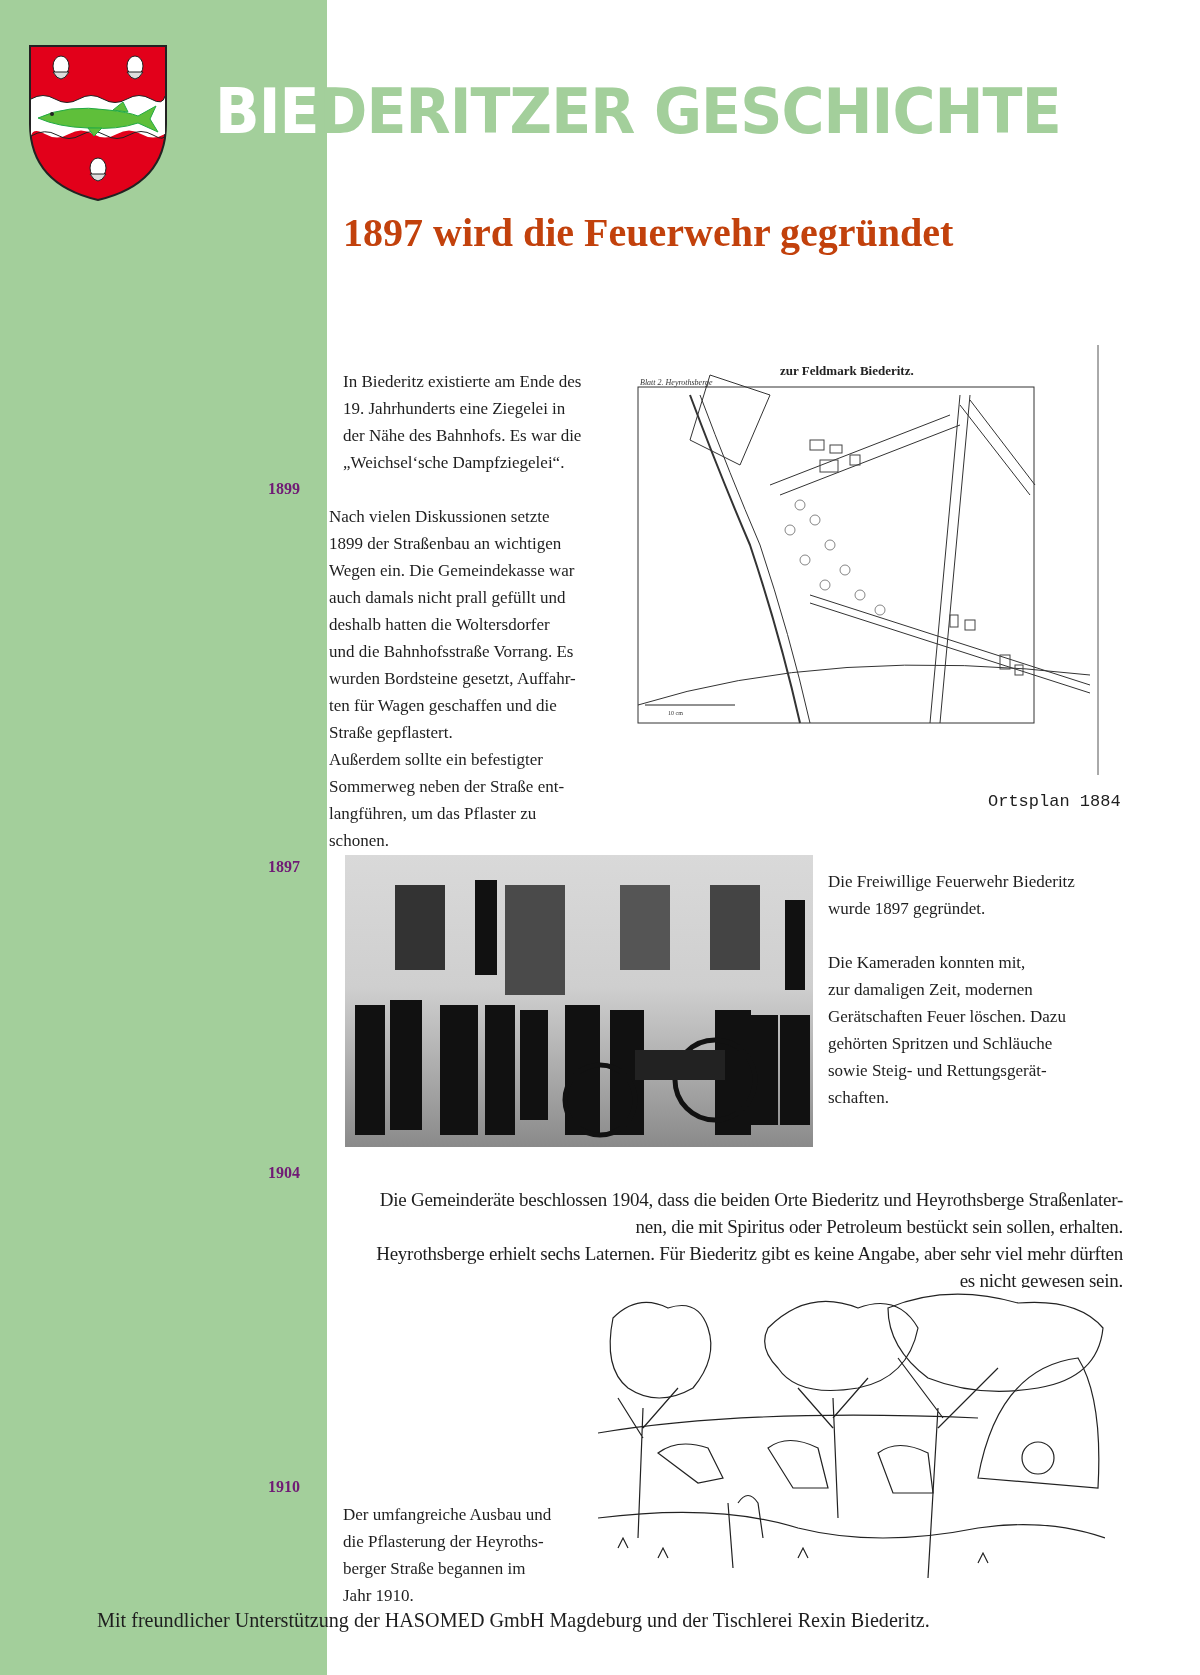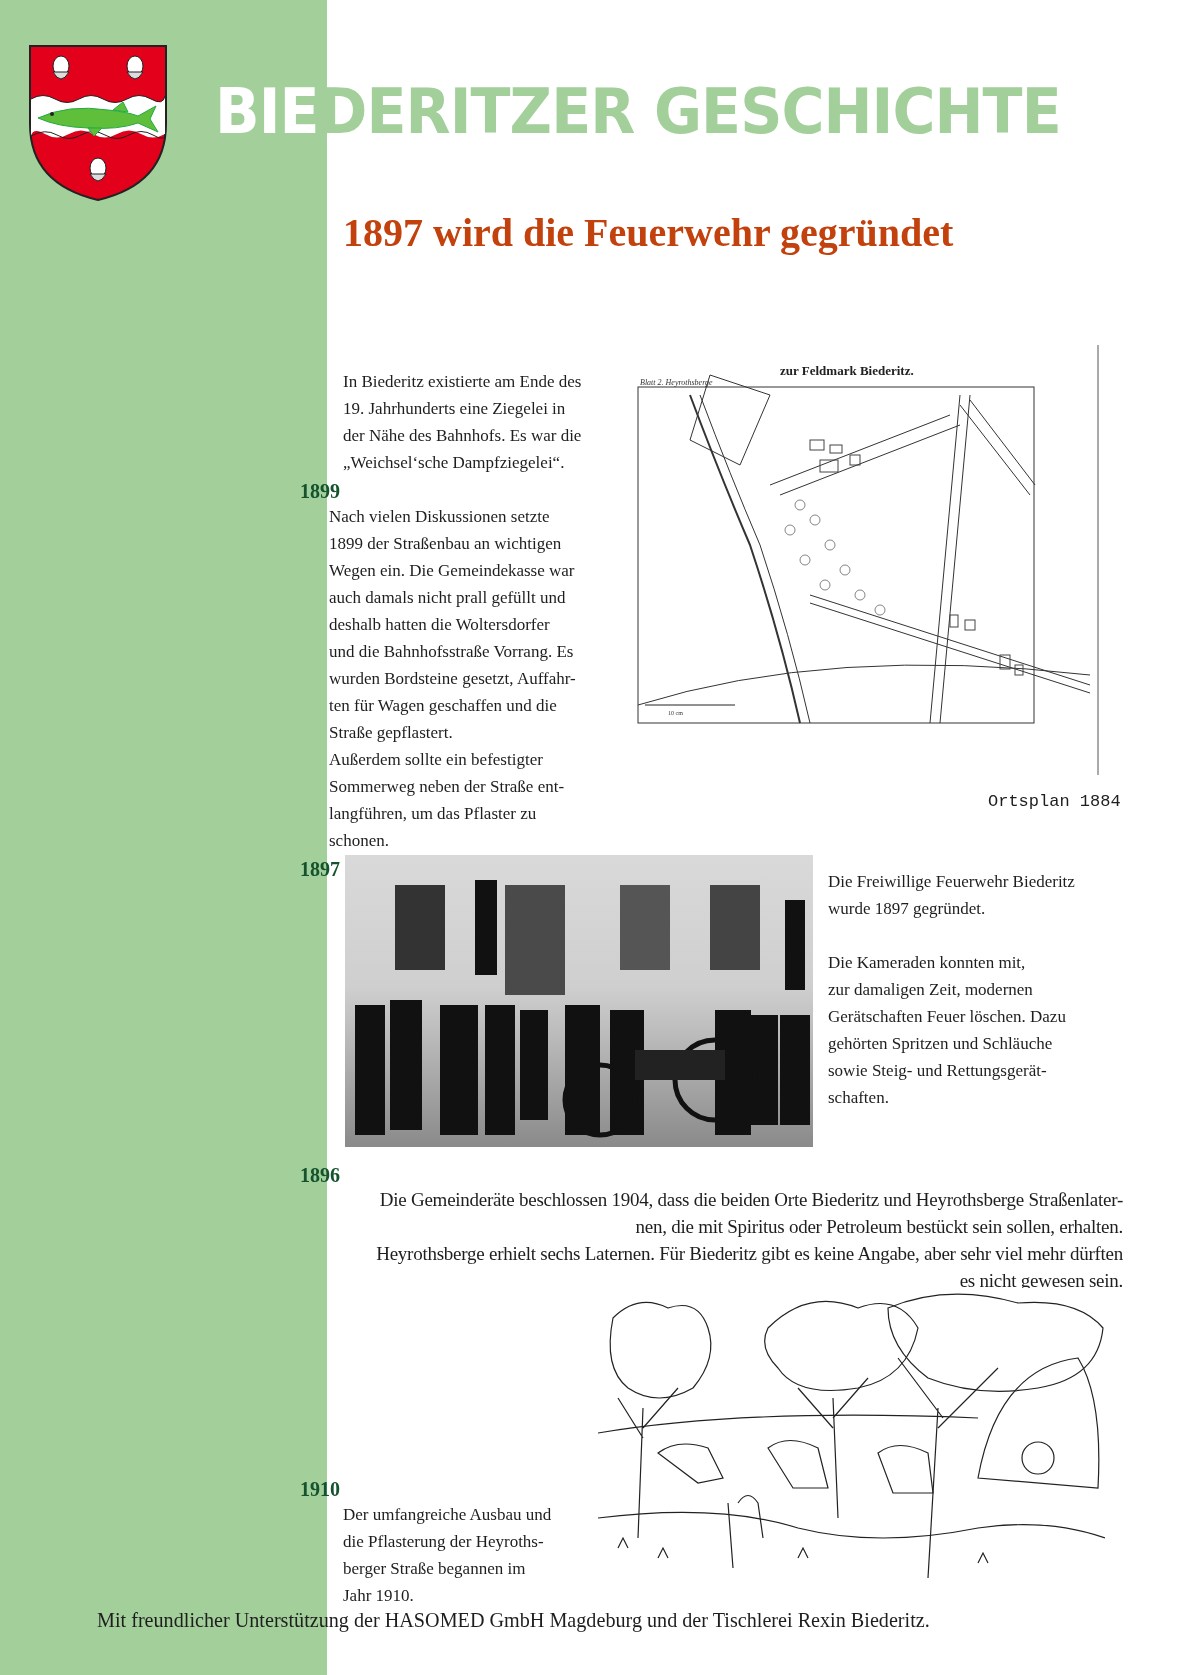--- a/index.html
+++ b/index.html
@@ -31,21 +31,21 @@
     position: absolute; left: 343px; top: 205px; width: 760px;
     font-family: "Liberation Serif", serif; font-weight: bold;
     font-size: 40px; line-height: 56px; color: #c2410c;
   }
   .body-text {
     position: absolute; font-size: 17px; line-height: 27px; color: #1e1e1e;
     white-space: pre-line;
     margin-top: 26px;
   }
   .year {
-    position: absolute; left: 268px; font-weight: bold; font-size: 20px; color: #14532d; margin-left: 32px;
+    position: absolute; left: 268px; font-weight: bold; font-size: 16px; color: #701a75;
   }
   .caption { position: absolute; font-size: 17px; color: #1e1e1e; }
 
   
   .map {
     position: absolute; left: 630px; top: 345px; width: 470px; height: 430px;
     background: #ffffff;
   }
   .map svg { width: 100%; height: 100%; }
 
@@ -199,21 +199,21 @@
 <div class="body-text" style="left:828px; top:842px; width:280px;">Die Freiwillige Feuerwehr Biederitz
 wurde 1897 gegründet.
 
 Die Kameraden konnten mit,
 zur damaligen Zeit, modernen
 Gerätschaften Feuer löschen. Dazu
 gehörten Spritzen und Schläuche
 sowie Steig- und Rettungsgerät-
 schaften.</div>
 
-<div class="year" style="top:1164px;">1896</div>
+<div class="year" style="top:1164px;">1904</div>
 <div class="body-text" style="left:343px; top:1160px; width:780px; font-size:19px; letter-spacing:-0.25px;text-align:right;">Die Gemeinderäte beschlossen 1904, dass die beiden Orte Biederitz und Heyrothsberge Straßenlater-
 nen, die mit Spiritus oder Petroleum bestückt sein sollen, erhalten.
 Heyrothsberge erhielt sechs Laternen. Für Biederitz gibt es keine Angabe, aber sehr viel mehr dürften
 es nicht gewesen sein.</div>
 
 <div class="drawing">
   <svg viewBox="0 0 507 292" xmlns="http://www.w3.org/2000/svg" fill="none" stroke="#222" stroke-width="1.2">
     <path d="M40 250 L45 120 M45 150 L20 110 M45 140 L80 100"></path>
     <path d="M15 30 Q40 5 70 20 Q100 10 110 40 Q120 70 95 100 Q60 120 30 100 Q5 80 15 30 Z"></path>
     <path d="M240 230 L235 110 M235 140 L200 100 M235 130 L270 90"></path>

